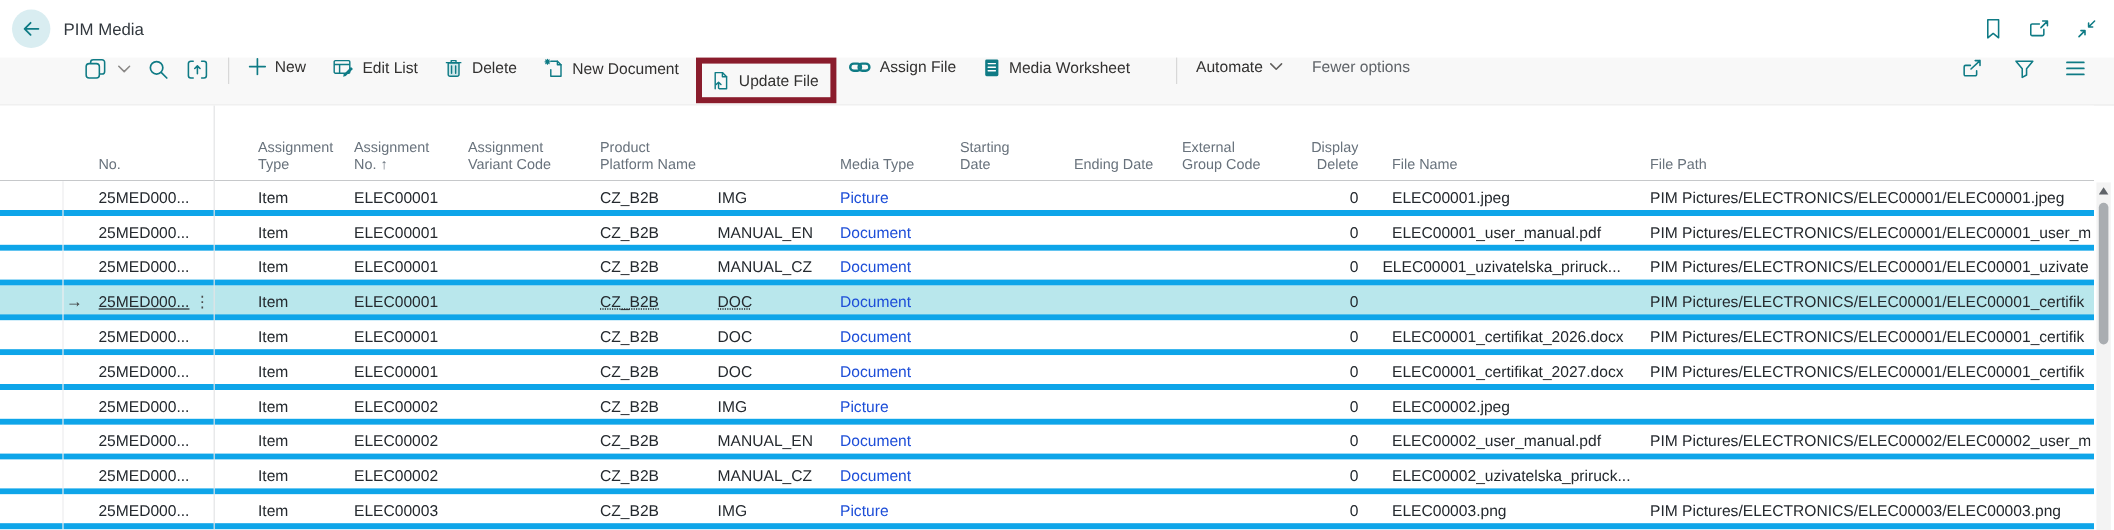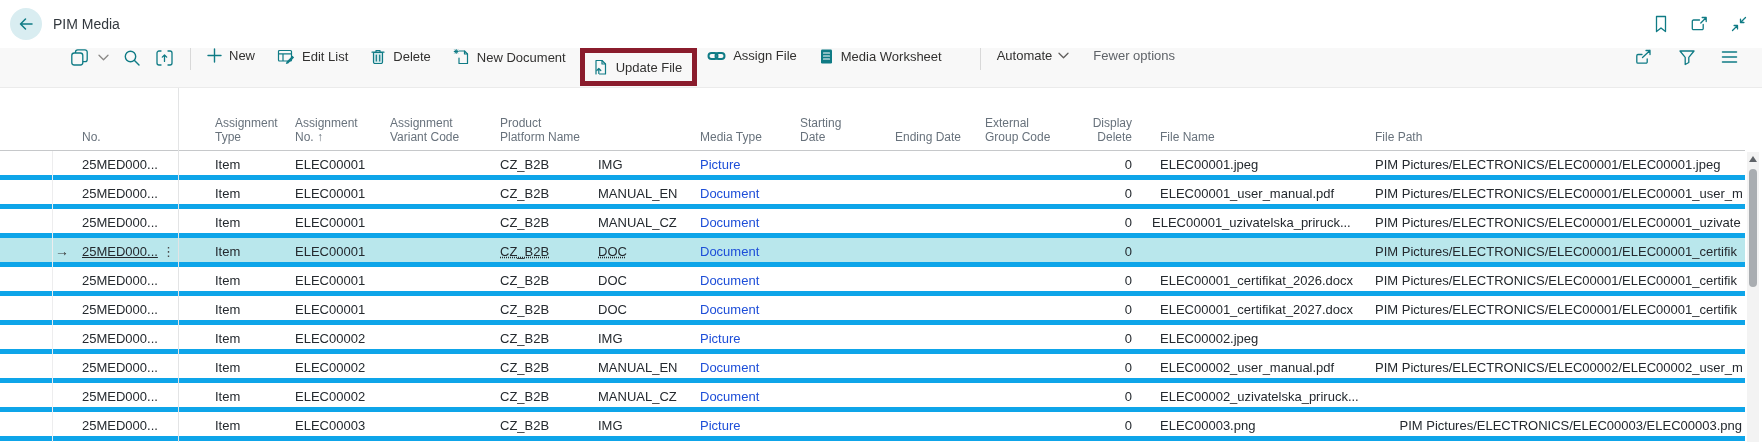--- a/index.html
+++ b/index.html
@@ -414,21 +414,21 @@
         <div class="cell" style="left: 295px; width: 90px;"><span>ELEC00003</span></div>
         <div class="cell" style="left: 390px; width: 105px;"><span></span></div>
         <div class="cell" style="left: 500px; width: 93px;"><span>CZ_B2B</span></div>
         <div class="cell" style="left: 598px; width: 97px;"><span>IMG</span></div>
         <div class="cell link" style="left: 700px; width: 95px;"><span>Picture</span></div>
         <div class="cell" style="left: 800px; width: 75px;"><span></span></div>
         <div class="cell" style="left: 895px; width: 85px;"><span></span></div>
         <div class="cell" style="left: 985px; width: 95px;"><span></span></div>
         <div class="cell right" style="left: 1060px; width: 72px;"><span>0</span></div>
         <div class="cell" style="left: 1160px; width: 205px;"><span>ELEC00003.png</span></div>
-        <div class="cell" style="left: 1375px; width: 367px; text-align: right;"><span>PIM Pictures/ELECTRONICS/ELEC00003/ELEC00003.png</span></div>
+        <div class="cell" style="left: 1375px; width: 367px;"><span>PIM Pictures/ELECTRONICS/ELEC00003/ELEC00003.png</span></div>
       </div>
     </div>
   <div class="vline-gutter"></div>
   <div class="vline-freeze"></div>
 
   <div class="scrollbar">
     <span class="scroll-up">
       <svg width="10" height="8" viewBox="0 0 10 8">
           <path d="M5 1 L9 7 H1 z" fill="#5f6368"></path>
         </svg>

